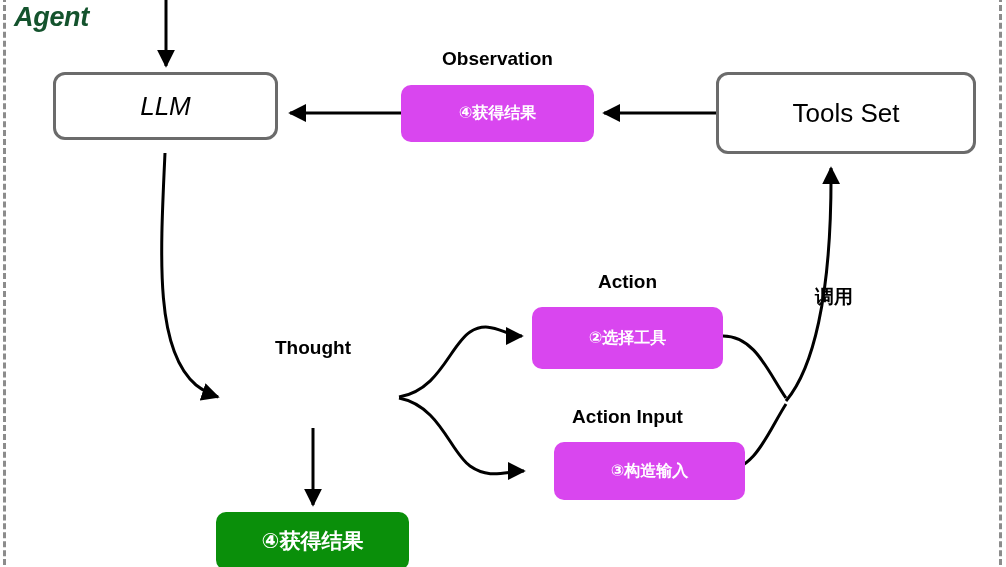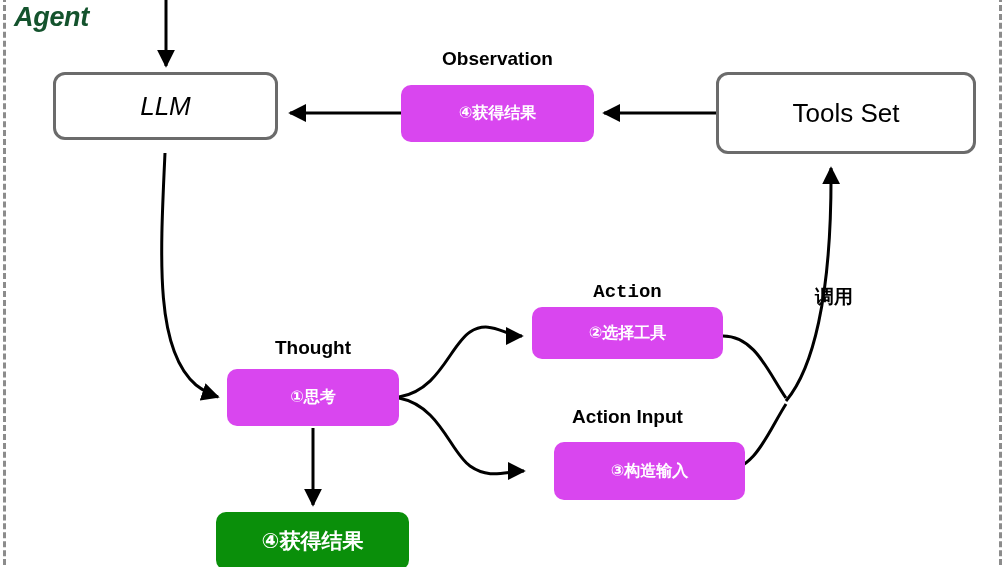--- a/index.html
+++ b/index.html
@@ -140,45 +140,42 @@
   </div>
 
   <div class="node node-outline" style="left:716px; top:72px; width:260px; height:82px;">
     <span>Tools Set</span>
   </div>
 
   <div class="node node-blue" style="left:401px; top:85px; width:193px; height:57px;">
     <span>④获得结果</span>
   </div>
 
-  <div class="node node-blue" style="left:227px; top:369px; width:172px; height:57px;">
-    <span>①思考</span>
-  </div>
 
-  <div class="node node-blue" style="left:532px; top:307px; width:191px; height:52px;">
+  <div class="node node-blue" style="left:532px; top:307px; width:191px; height:62px;">
     <span>②选择工具</span>
   </div>
 
   <div class="node node-blue" style="left:532px; top:442px; width:191px; height:58px;margin-left:22px;">
     <span>③构造输入</span>
   </div>
 
   <div class="node node-green" style="left:216px; top:512px; width:193px; height:58px;">
     <span>④获得结果</span>
   </div>
 
   <div class="edge-label" style="left:401px; top:48px; width:193px;">
     <span>Observation</span>
   </div>
 
   <div class="edge-label" style="left:227px; top:337px; width:172px;">
     <span>Thought</span>
   </div>
 
-  <div class="edge-label" style="left:532px; top:281px; width:191px;font-family:Liberation Mono, monospace;">
+  <div class="edge-label" style="left:532px; top:271px; width:191px;">
     <span>Action</span>
   </div>
 
   <div class="edge-label" style="left:532px; top:406px; width:191px;">
     <span>Action Input</span>
   </div>
 
   <div class="edge-label cjk" style="left:786px; top:284px; width:96px;">
     <span>调用</span>
   </div>

